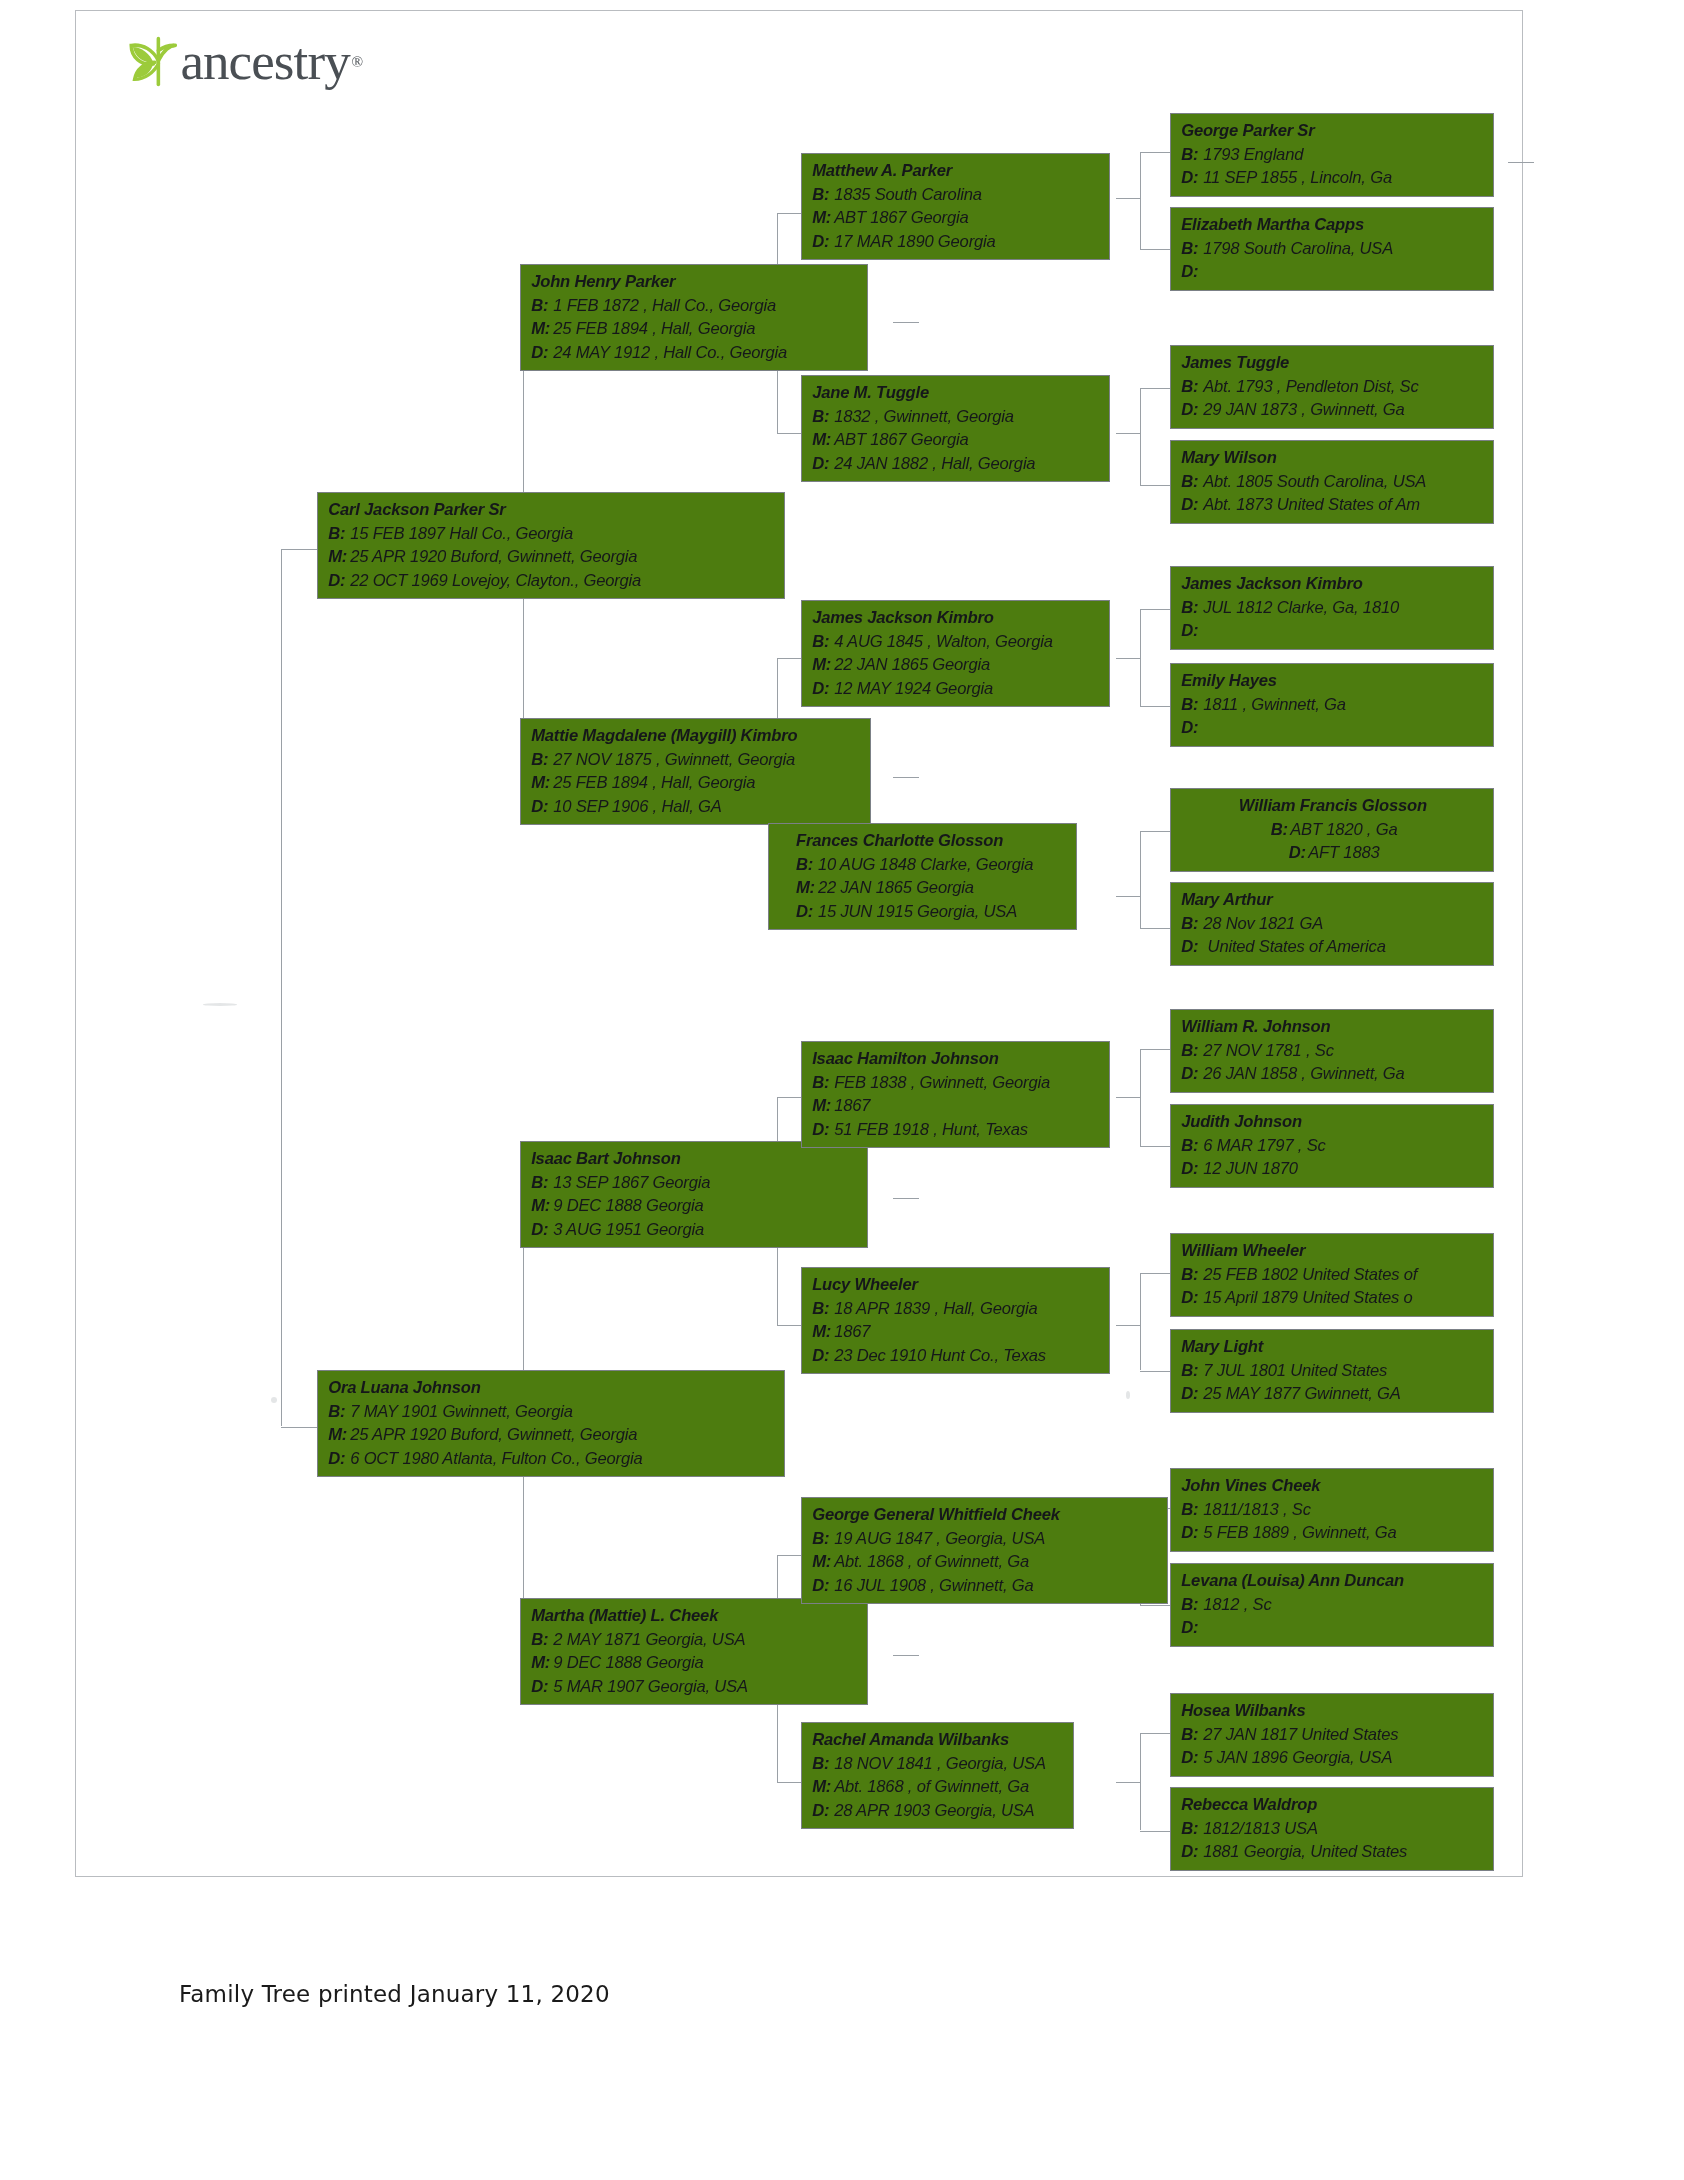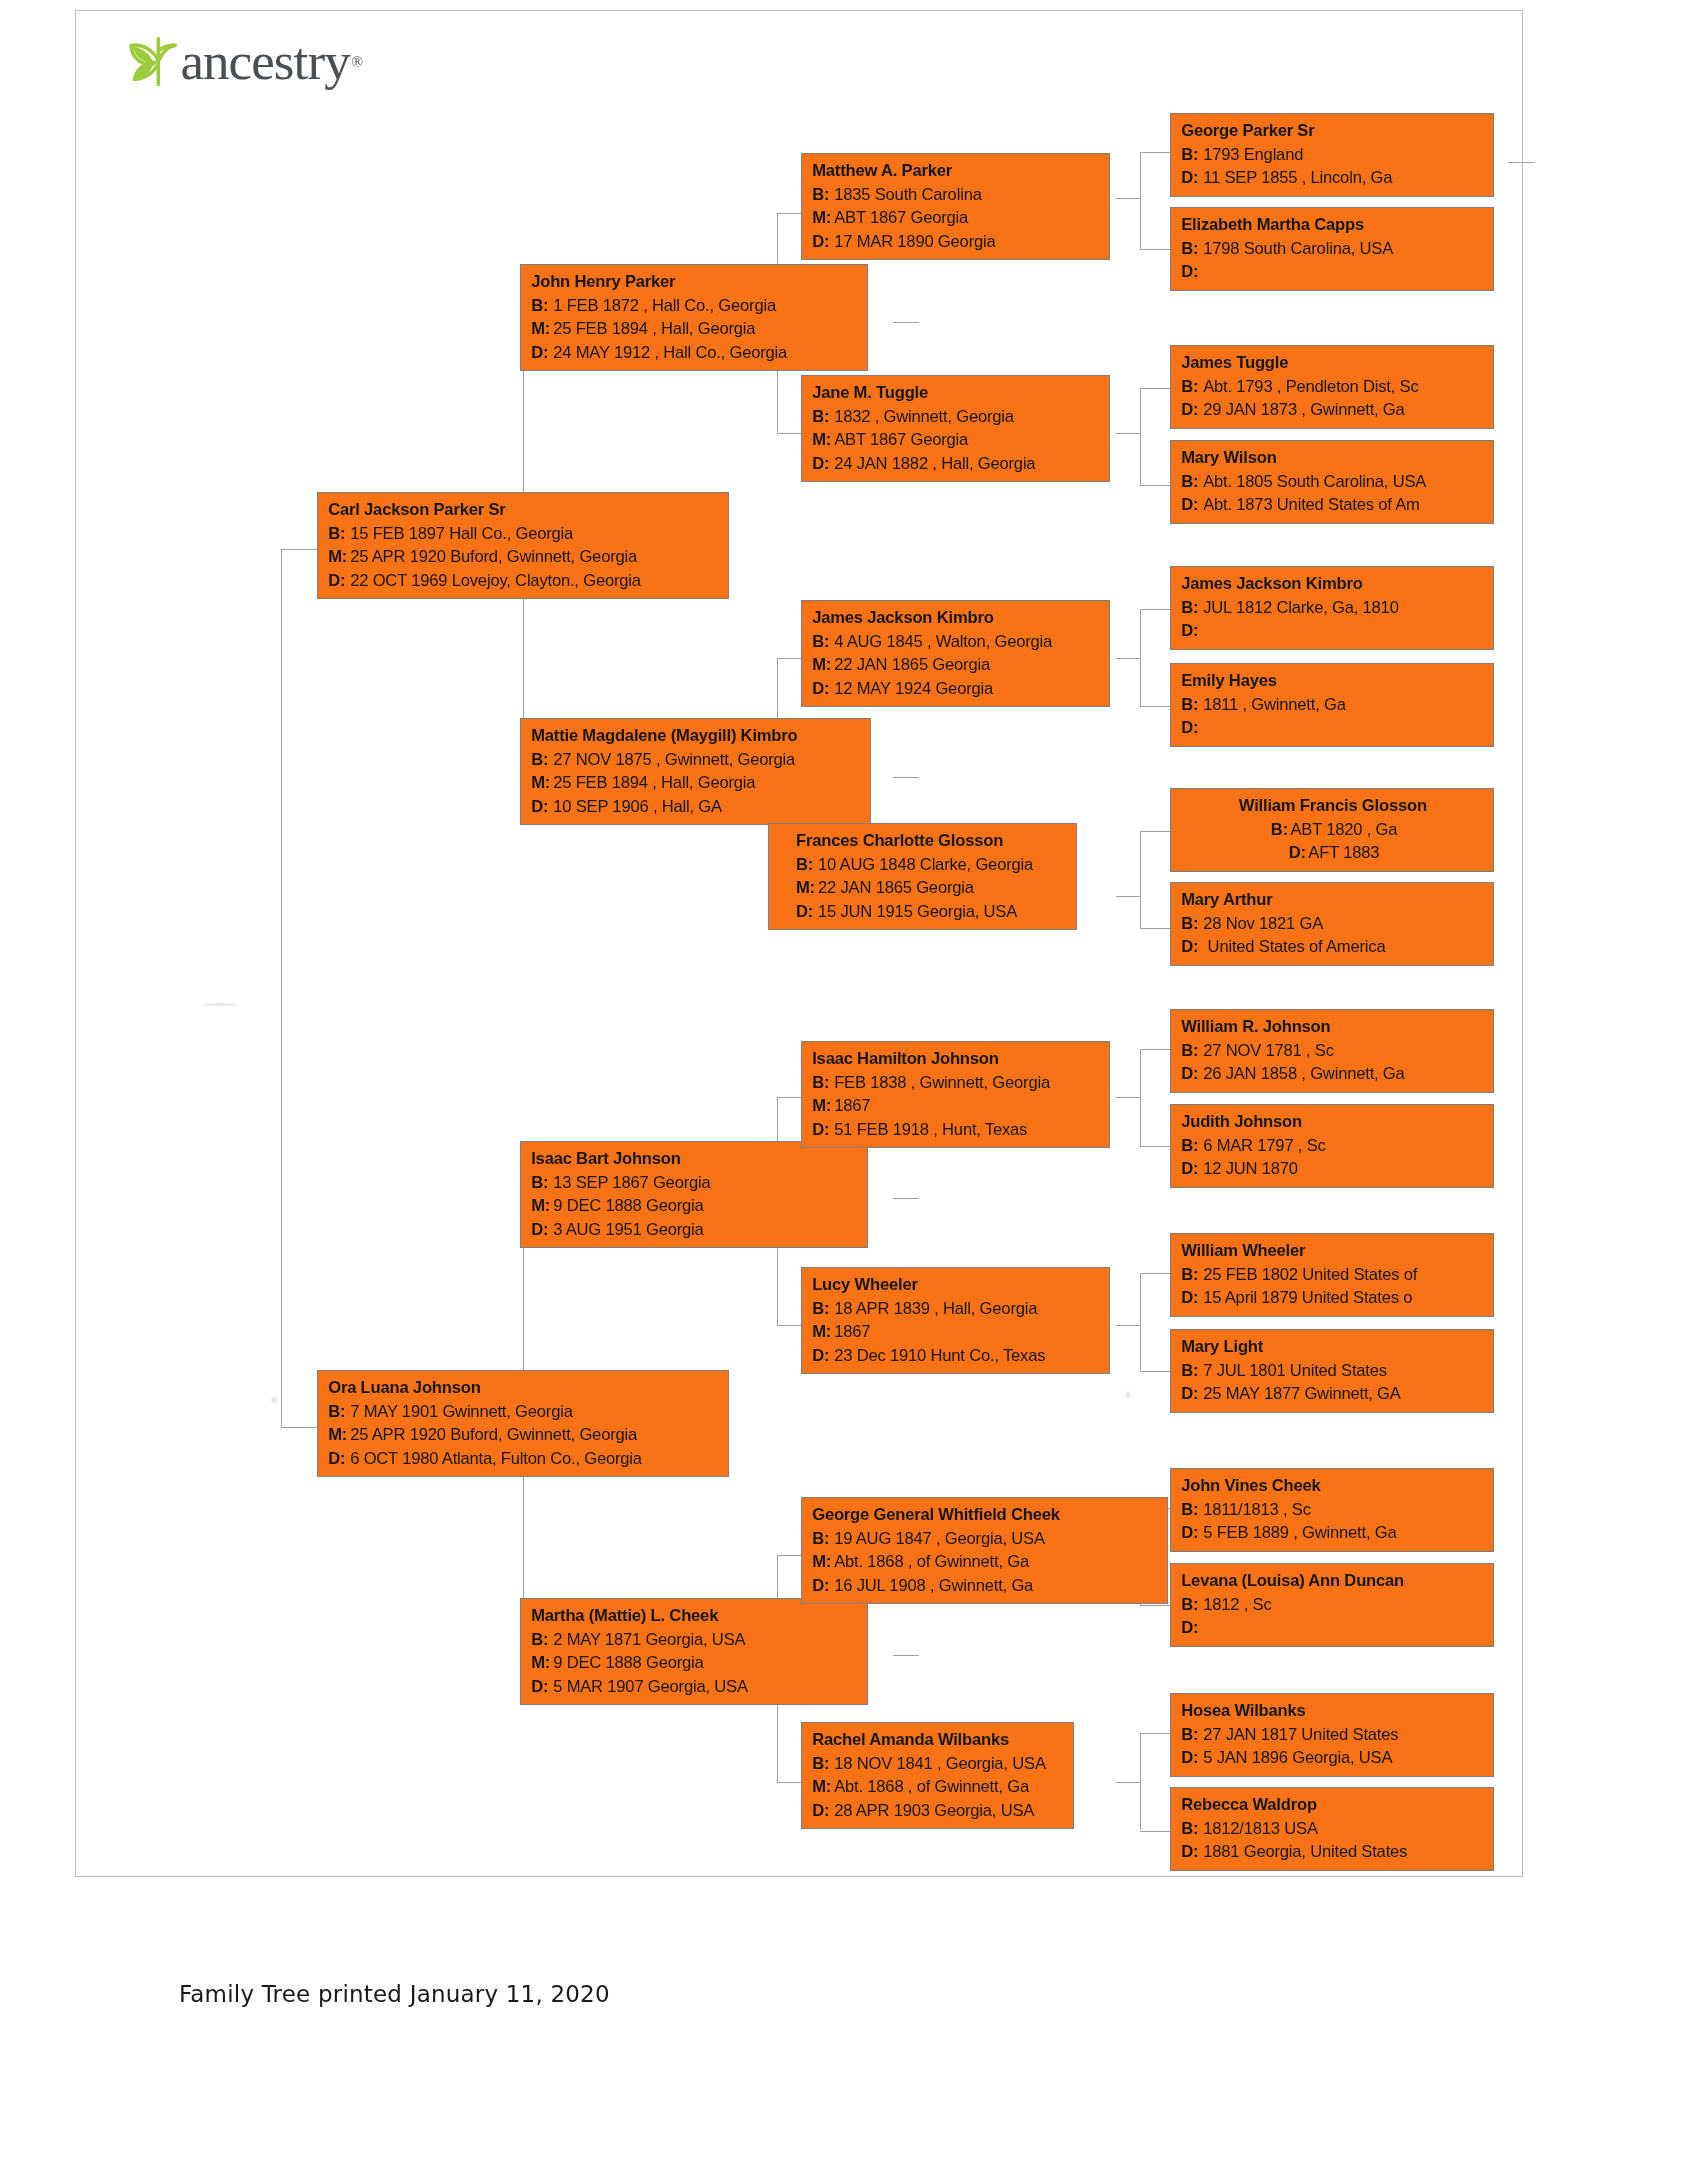--- a/index.html
+++ b/index.html
@@ -68,23 +68,24 @@
     background: #9aa0a6;
   }
   .conn.h { height: 0.9px; }
   .conn.v { width: 0.9px; }
 
   
   .person {
     position: absolute;
     box-sizing: border-box;
     border: 1.3px solid #7b8086;
-    background: #f97316;
+    background: #4d7c0f;
     padding: 5.1px 8.5px 6px 10.2px;
     overflow: hidden;
+    font-style: italic;
   }
   .person .nm {
     font-size: 16.6px;
     font-weight: bold;
     color: #15171a;
     line-height: 1.42;
     white-space: nowrap;
     letter-spacing: -0.2px;
   }
   .person .fact {
@@ -94,21 +95,21 @@
     white-space: nowrap;
     letter-spacing: -0.2px;
   }
   .person .fact .lbl {
     font-weight: bold;
     display: inline-block;
     min-width: 22px;
   }
 
   
-  .g1 { width: 412px; }     
+  .g1 { width: 468px; }     
   .g2 { width: 348px; }     
   .g3 { width: 315px; }     
   .g4 { width: 324px; }     
 
   
   #footer-note {
     position: absolute;
     left: 179px;
     top: 1981px;
     font-size: 23px;

